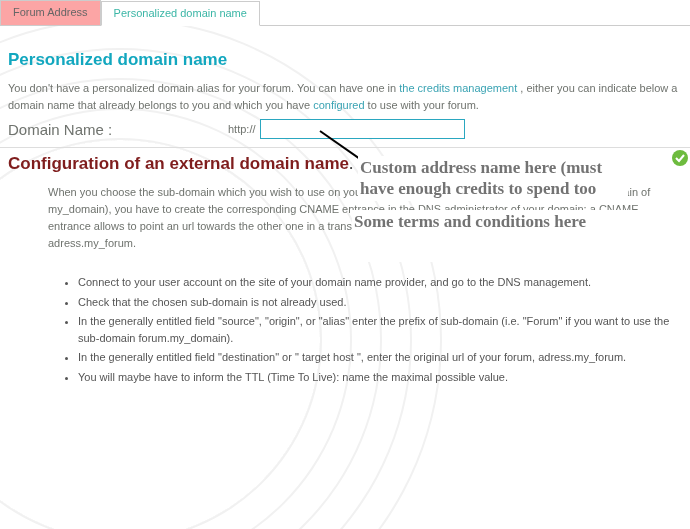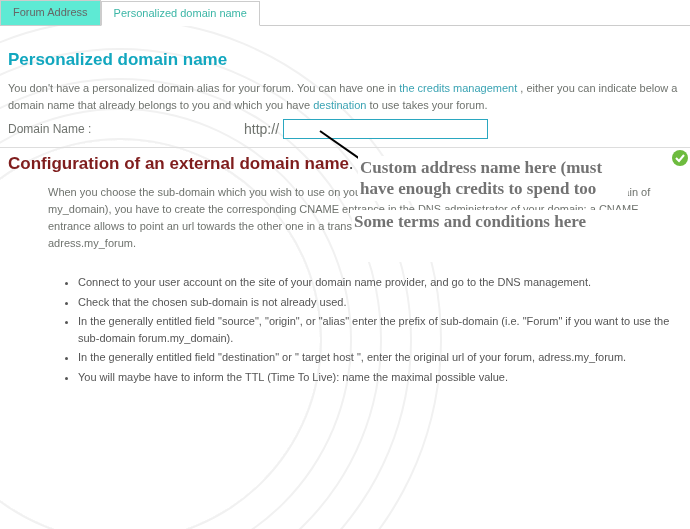--- a/index.html
+++ b/index.html
@@ -38,21 +38,21 @@
   .tabbar {
     display: flex;
     border-bottom: 1px solid #ccc;
     height: 26px;
   }
   .tab {
     padding: 5px 12px;
     font-size: 11px;
     border: 1px solid #ccc;
     border-bottom: none;
-    background: #5eead4;
+    background: #fca5a5;
     color: #666;
     margin-right: 0;
     cursor: pointer;
   }
   .tab.active {
     background: #fff;
     color: #3bb6a6;
     font-weight: normal;
     position: relative;
     top: 1px;
@@ -91,28 +91,27 @@
 
   .field-row {
     display: flex;
     align-items: center;
     margin-top: 4px;
   }
   .field-label {
     width: 220px;
     color: #6f736e;
     font-family: "Comic Sans MS", cursive, sans-serif;
-    font-size: 12px;
+    font-size: 15px;
   }
   .prefix {
     color: #6f736e;
     font-family: "Comic Sans MS", cursive, sans-serif;
-    font-size: 14px;
+    font-size: 11px;
     margin-right: 4px;
-    margin-left: 16px;
   }
   input.domain-input {
     width: 205px;
     height: 20px;
     border: 1px solid #2aa7c0;
     padding: 2px 4px;
     font-size: 11px;
   }
 
   
@@ -197,22 +196,22 @@
     <div class="tab">Forum Address</div>
     <div class="tab active">Personalized domain name</div>
   </div>
 
   <div class="section">
     <h2 class="title">Personalized domain name</h2>
     <p class="body-text">
       <span>You don't have a personalized domain alias for your forum. You can have one in </span>
       <a href="#" class="link">the credits management</a>
       <span> , either you can indicate below a domain name that already belongs to you and which you have </span>
-      <a href="#" class="link">destination</a>
-      <span> to use takes your forum.</span>
+      <a href="#" class="link">configured</a>
+      <span> to use with your forum.</span>
     </p>
     <div class="field-row">
       <div class="field-label">Domain Name :</div>
       <span class="prefix">http://</span>
       <input class="domain-input" type="text" value="" style="">
     </div>
   </div>
 
   <div class="line1"></div>
   <div class="annot annot-box1">Custom address name here (must have enough credits to spend too</div>

